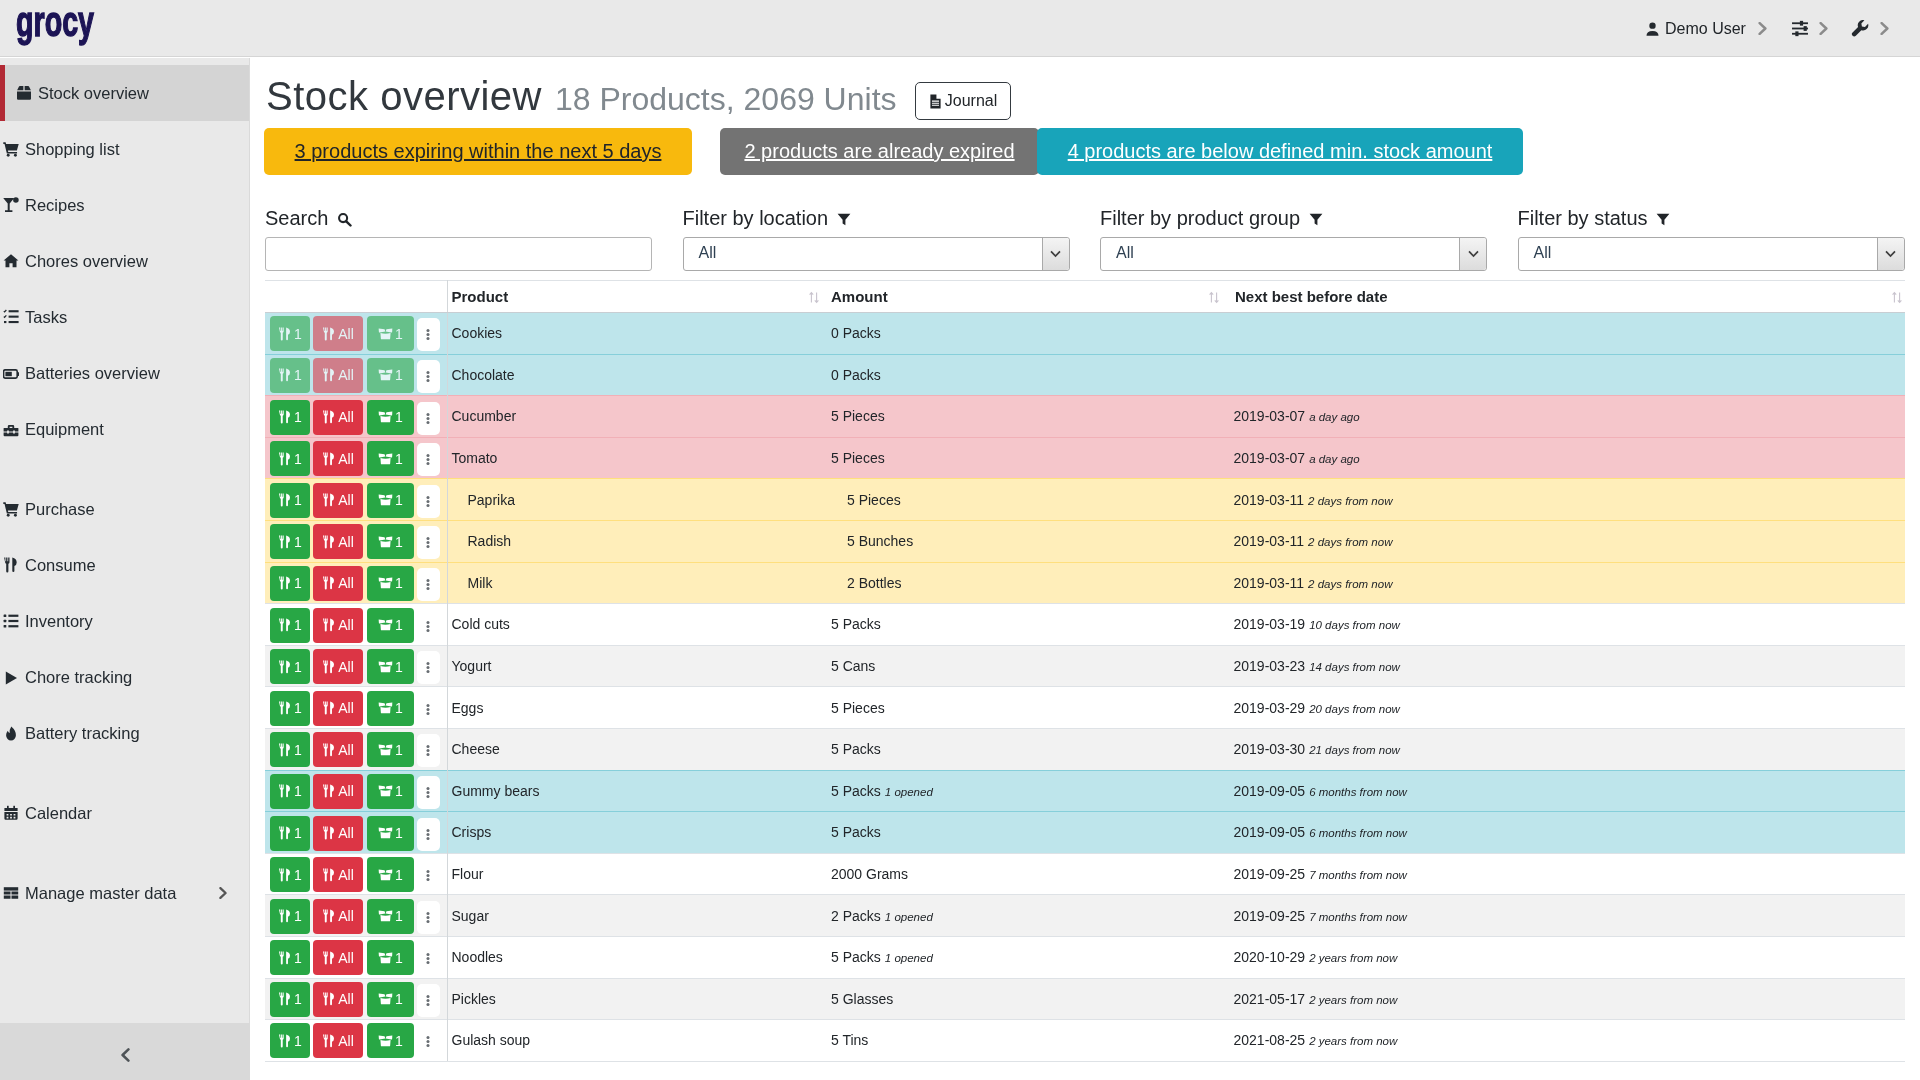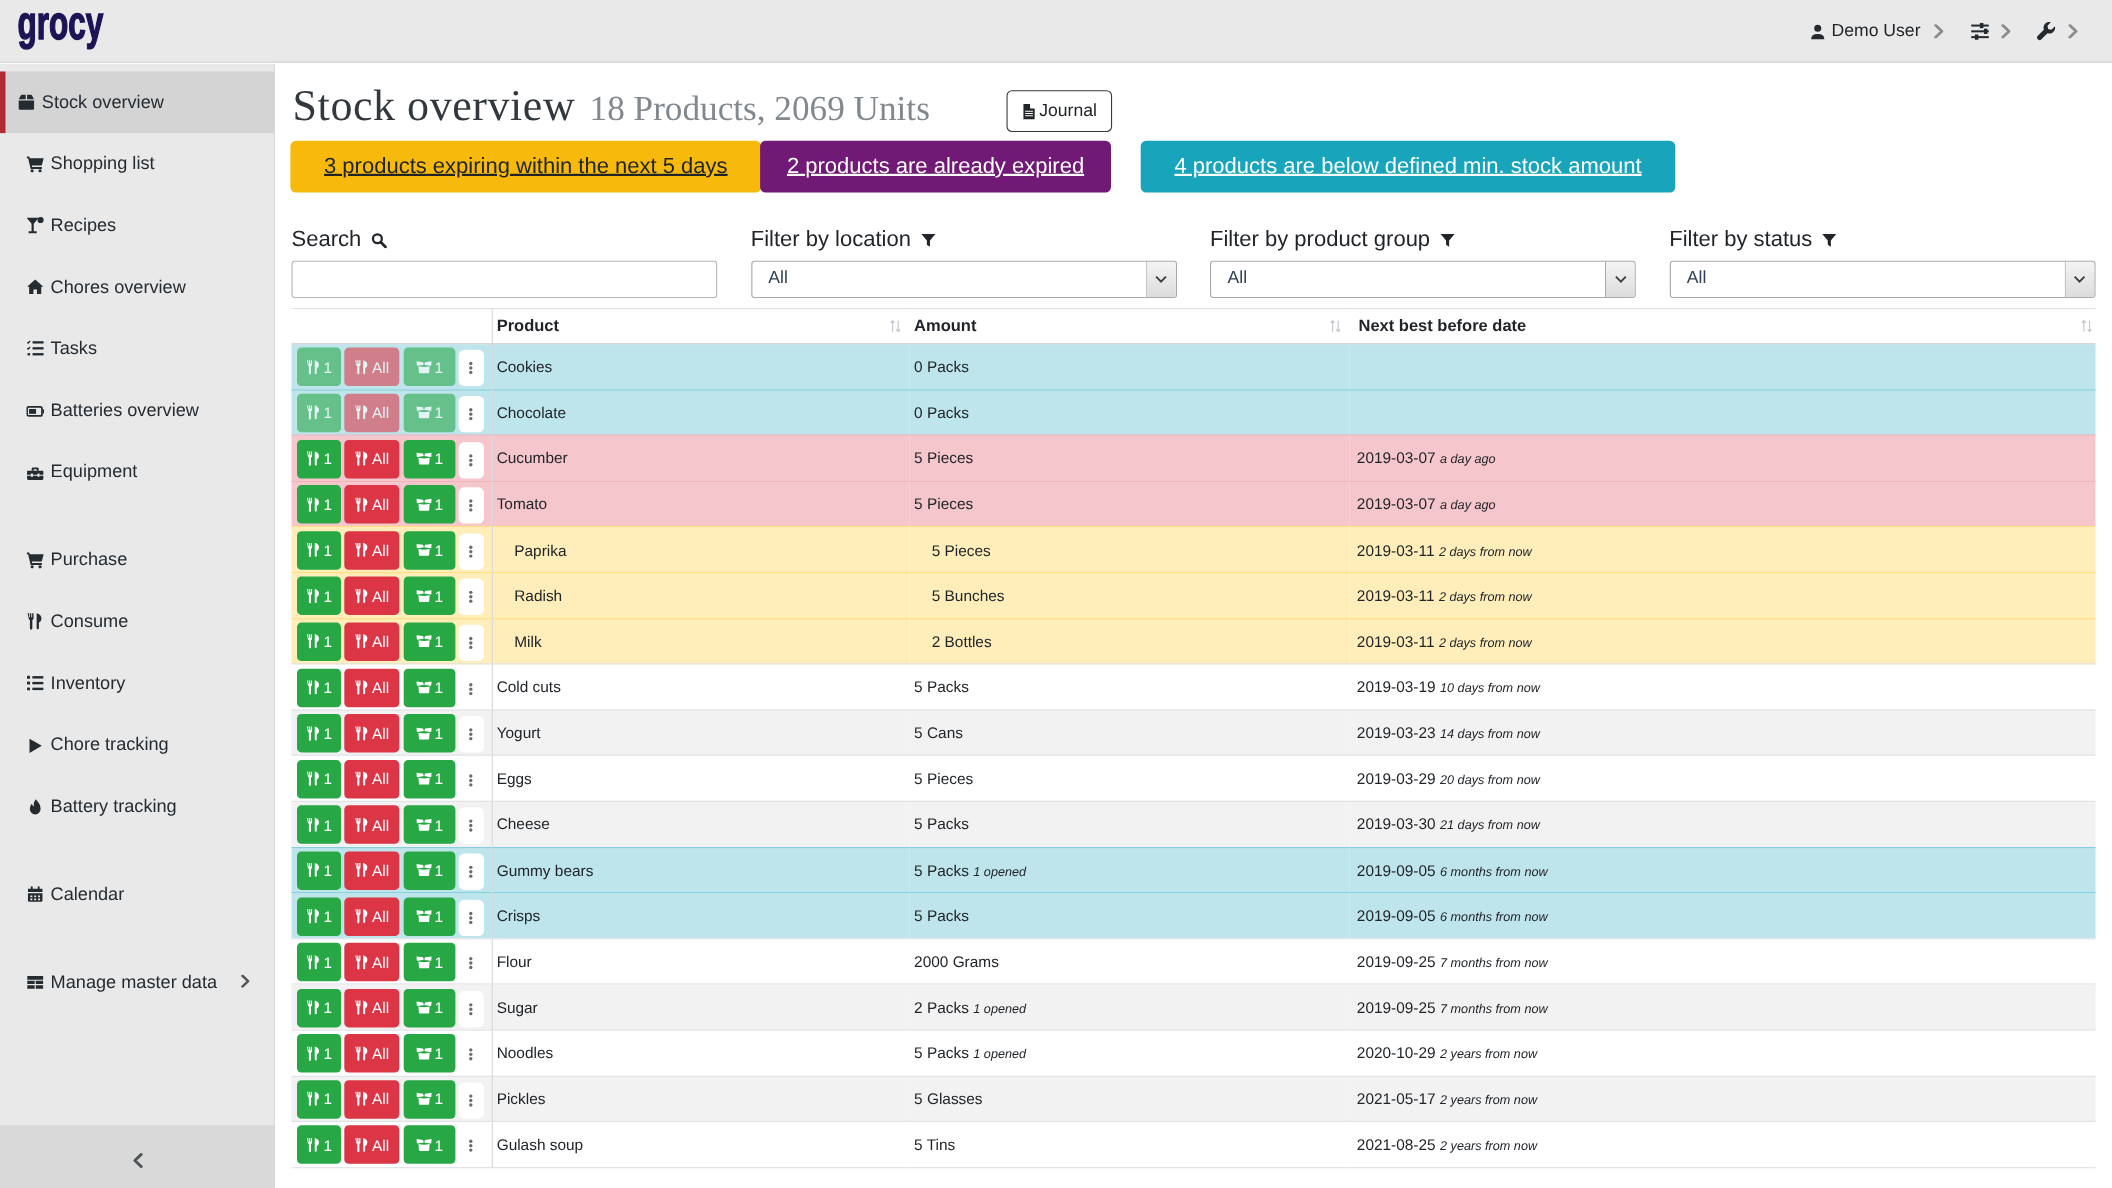--- a/index.html
+++ b/index.html
@@ -4,36 +4,36 @@
 * { margin:0; padding:0; box-sizing:border-box; }
 html,body { width:1920px; height:1080px; overflow:hidden; }
 body { font-family:"Liberation Sans", sans-serif; color:#212529; background:#fff; position:relative; }
 .topbar { position:absolute; left:0; top:0; width:1920px; height:57px; background:#e9e9e9; border-bottom:1px solid #d5d5d5; z-index:10; }
 .logo { position:absolute; left:0; top:0; }
 .tr-item { position:absolute; top:0; height:57px; display:flex; align-items:center; color:#24292e; }
 .tr-item .lbl { font-size:16px; margin-left:5px; color:#212529; }
 .chev { color:#8b8b8b; }
 .sidebar { position:absolute; left:0; top:58px; width:250px; height:1022px; background:#e9e9e9; border-right:1px solid #dadada; }
 .nav { position:absolute; top:7px; left:0; width:100%; }
-.nav-item { height:56.1px; display:flex; align-items:center; padding-left:24px; font-size:16.5px; color:#242b31; position:relative; }
+.nav-item { height:56.1px; display:flex; align-items:center; padding-left:3px; font-size:16.5px; color:#242b31; position:relative; }
 .nav-item svg { margin-right:6px; flex:0 0 auto; }
 .nav-item.active { background:#d4d4d4; border-left:5px solid #b22a35; padding-left:11px; }
 .nav-gap { height:23.6px; }
 .nav-item .submenu-arrow { position:absolute; right:16px; color:#555; }
 .collapse-strip { position:absolute; left:0; bottom:0; width:250px; height:57px; background:#d9d9d9; display:flex; align-items:center; justify-content:center; padding-top:6px; color:#4e5357; }
 .content { position:absolute; left:251px; top:58px; width:1669px; height:1022px; background:#fff; }
-.h1row { position:absolute; left:15px; top:14px; height:48px; line-height:48px; white-space:nowrap;font-family:Liberation Serif, serif; }
+.h1row { position:absolute; left:15px; top:14px; height:48px; line-height:48px; white-space:nowrap; }
 .h1row .title { font-size:40px; letter-spacing:0.5px; color:#32383e; }
 .h1row .sub { font-size:32px; color:#81898f; margin-left:13px; }
 .btn-journal { position:absolute; left:664px; top:24px; width:96px; height:38px; border:1.5px solid #343a40; border-radius:5px; background:#fff; display:flex; align-items:center; justify-content:center; font-size:16px; color:#212529; }
 .btn-journal svg { margin-right:3px; }
 .pills { position:absolute; left:13px; top:70px; height:47px; }
 .pill { position:absolute; top:0; height:47px; border-radius:5px; font-size:20px; display:flex; align-items:center; justify-content:center;text-decoration:underline; }
 .pill.warn { left:0px; width:428px; background:#f8b90d; color:#212529; }
-.pill.red { left:427px; width:319px; background:#701a75; color:#fff; }
+.pill.red { left:456px; width:319px; background:#737373; color:#fff; }
 .pill.teal { left:773px; width:486px; background:#18a4ba; color:#fff; }
 .flabel { position:absolute; top:148px; height:24px; line-height:24px; font-size:20px; color:#212529; white-space:nowrap; }
 .flabel svg { vertical-align:-2px; margin-left:3px; }
 .finput { position:absolute; top:179px; height:34px; width:387px; border:1px solid #b5b5b5; border-radius:3px; background:#fff; }
 .fselect { position:absolute; top:179px; height:34px; width:387px; border:1px solid #a9a9a9; border-radius:3px; background:#fff; font-size:16px; color:#2e4052; }
 .fselect .val { position:absolute; left:15px; top:6px; }
 .fselect .arrowbox { position:absolute; right:0; top:0; width:27px; height:32px; background:linear-gradient(#f4f4f4,#dcdcdc); border-left:1px solid #a9a9a9; border-radius:0 3px 3px 0; display:flex; align-items:center; justify-content:center; }
 table.stock { position:absolute; left:14px; top:222px; width:1640px; border-collapse:collapse; table-layout:fixed; font-size:14px; }
 table.stock thead th { height:32px; text-align:left; font-size:15px; font-weight:bold; color:#212529; border-top:1px solid #dee2e6; border-bottom:1px solid #c8ced3; position:relative; padding:0 0 0 4px; vertical-align:middle; }
 table.stock thead th.c1 { padding:0; }

